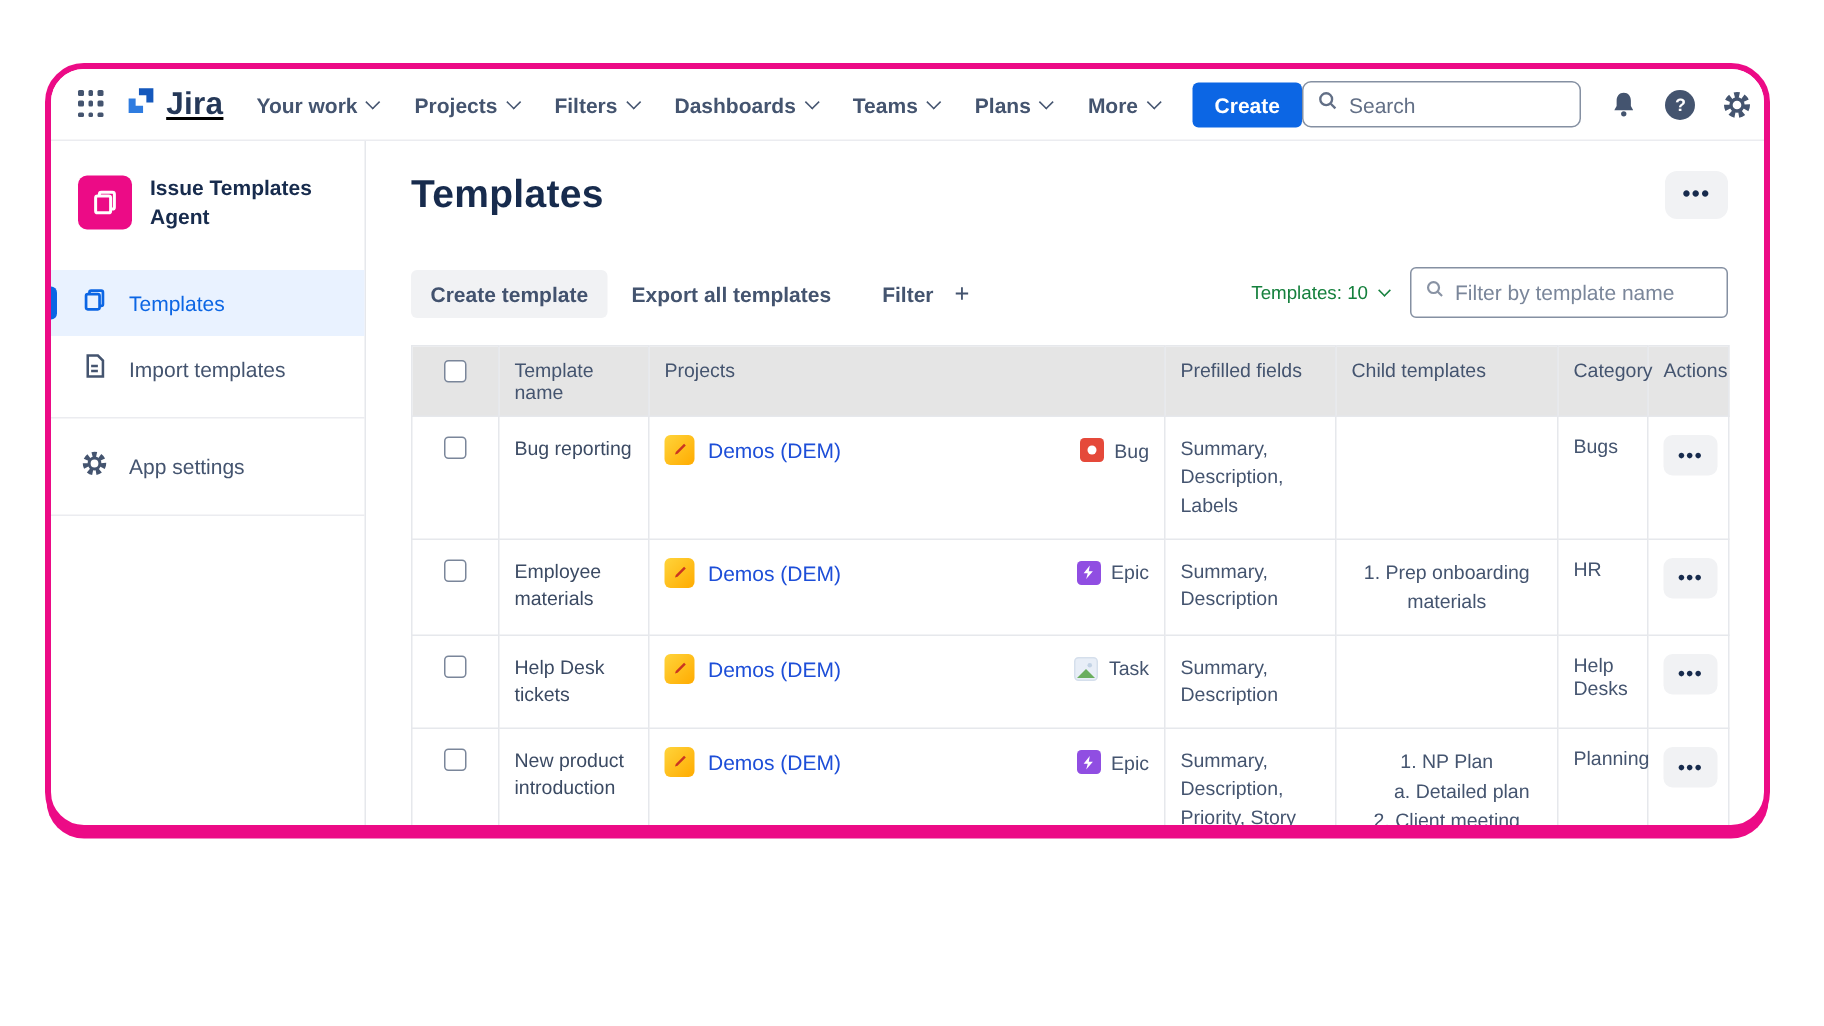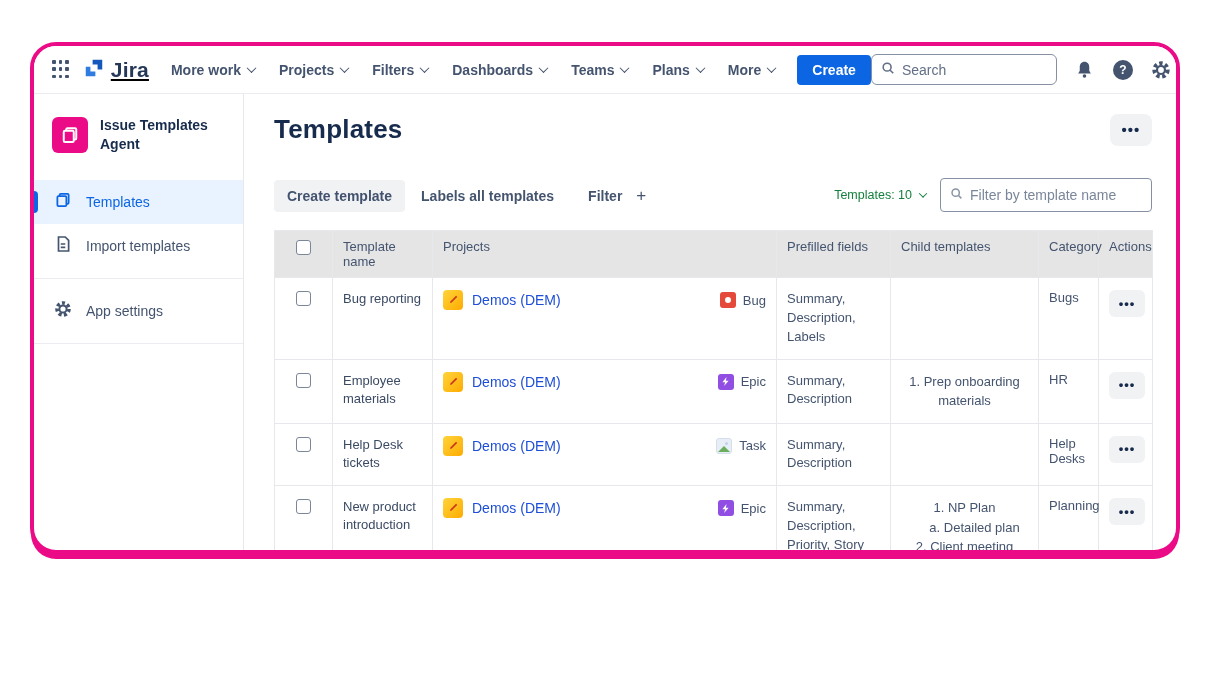--- a/index.html
+++ b/index.html
@@ -99,21 +99,21 @@
       <span>
         <svg width="22" height="22" viewBox="0 0 16 16">
           <path d="M7 2 h7 v7 h-3.4 V5.4 H7 Z" fill="#1558BC"></path>
           <path d="M2 7 h3.4 v3.6 H9 V14 H2 Z" fill="#2F7CE0"></path>
         </svg>
       </span>
       <span class="jira-name">Jira</span>
     </div>
     <div class="menu">
       <span class="menu-item">
-          <span>More work</span>
+          <span>Your work</span>
           <span class="chev"></span>
         </span>
       <span class="menu-item">
           <span>Projects</span>
           <span class="chev"></span>
         </span>
       <span class="menu-item">
           <span>Filters</span>
           <span class="chev"></span>
         </span>
@@ -208,21 +208,21 @@
       </div>
     </div>
 
     <div class="main">
       <div class="title-row">
         <span class="page-title">Templates</span>
         <button class="more-btn">•••</button>
       </div>
       <div class="toolbar">
         <button class="btn-subtle">Create template</button>
-        <button class="btn-ghost" style="margin-left:6px;">Labels all templates</button>
+        <button class="btn-ghost" style="margin-left:6px;">Export all templates</button>
         <div class="filter-group">
           <button class="btn-ghost" style="padding-right:2px;">Filter</button>
           <span class="plus">+</span>
         </div>
         <div class="toolbar-right">
           <span class="count-label">
             <span>Templates: 10</span>
             <span class="chev"></span>
           </span>
           <div class="filter-input">

